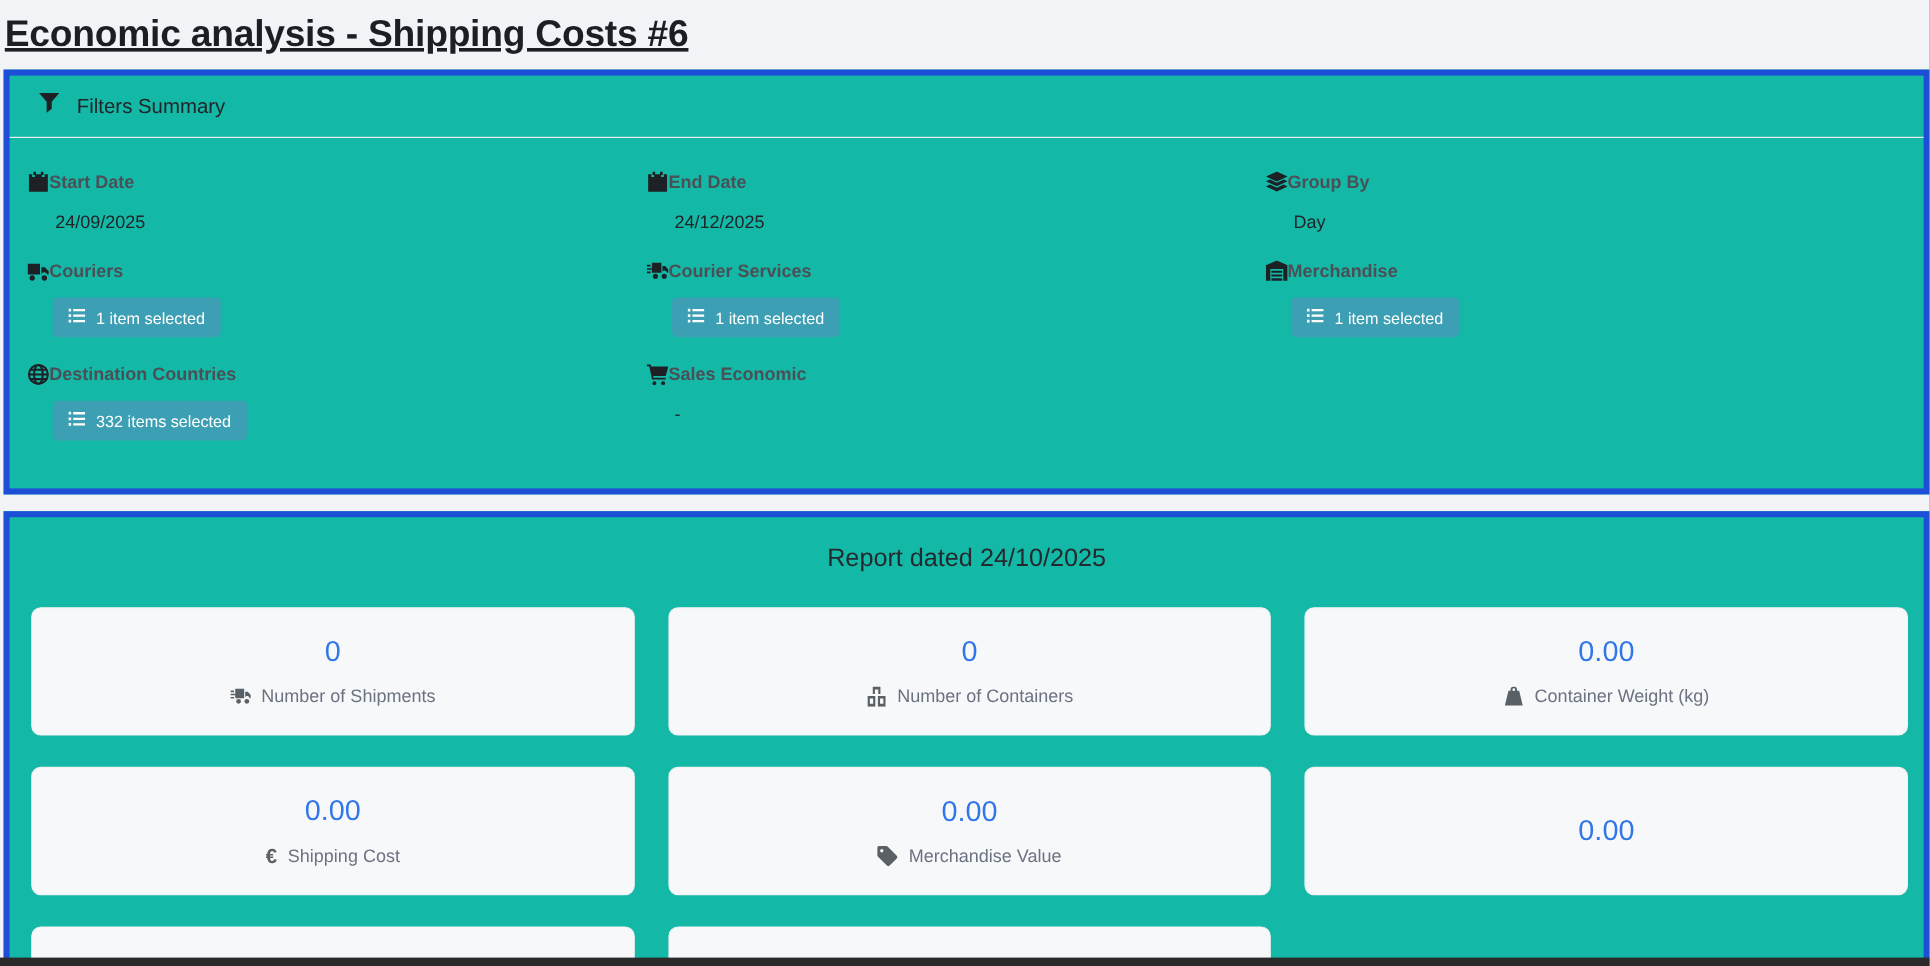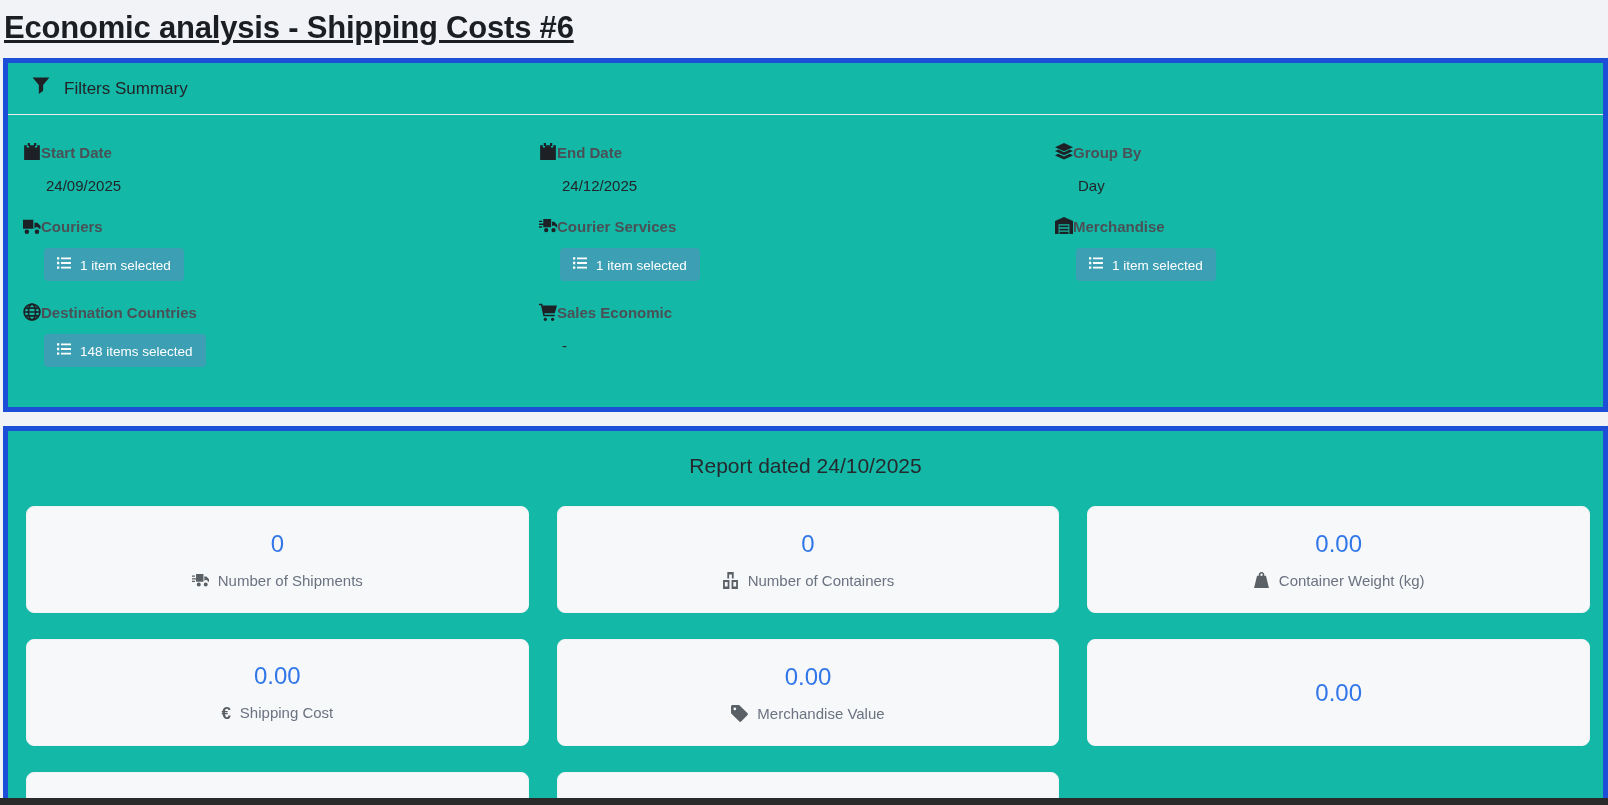--- a/index.html
+++ b/index.html
@@ -64,21 +64,21 @@
   }
   .stat-card {
     background:#f7f8fa;
     border:1px solid #f1f2f4;
     border-radius:8px;
     height:107px;
     display:flex; flex-direction:column; align-items:center; justify-content:center;
     gap:14px;
   }
   .stat-value { font-size:24px; color:#3277e8; }
-  .stat-label-row { display:flex; gap:9px; font-size:15px; color:#6b7280; }
+  .stat-label-row { display:flex; align-items:center; gap:9px; font-size:15px; color:#6b7280; }
   .sicon { display:flex; align-items:center; }
   .sicon svg { width:17px; height:17px; fill:#596066; }
   .sicon.euro { font-size:17px; font-weight:700; color:#596066; }
   
   .bottom-bar {
     position:absolute; left:0; bottom:0; width:100%; height:7px;
     background:#2a2a2a;
   }
 </style>
 </head>
@@ -208,21 +208,21 @@
         </span>
         <span class="flabel">Destination Countries</span>
       </div>
       <div class="fvalue btnrow">
         <button class="sel-btn">
           <span>
             <svg viewBox="0 0 16 16">
                 <path d="M0 1.4h2.6V4H0zM4.6 1.6H16v2.2H4.6zM0 6.7h2.6v2.6H0zM4.6 6.9H16v2.2H4.6zM0 12h2.6v2.6H0zM4.6 12.2H16v2.2H4.6z"></path>
               </svg>
           </span>
-          <span>148 items selected</span>
+          <span>332 items selected</span>
         </button>
       </div>
     </div>
 
     <div class="field">
       <div class="field-label-row">
         <span class="ficon">
           <svg viewBox="0 0 16 16">
               <path d="M0 .6h2.9l.4 1.6H16l-2 7H4.7l.3 1.2h9v1.4H3.9L1.8 2H0zM5.6 13a1.5 1.5 0 1 1 0 3 1.5 1.5 0 0 1 0-3ZM12.1 13a1.5 1.5 0 1 1 0 3 1.5 1.5 0 0 1 0-3Z"></path>
             </svg>

